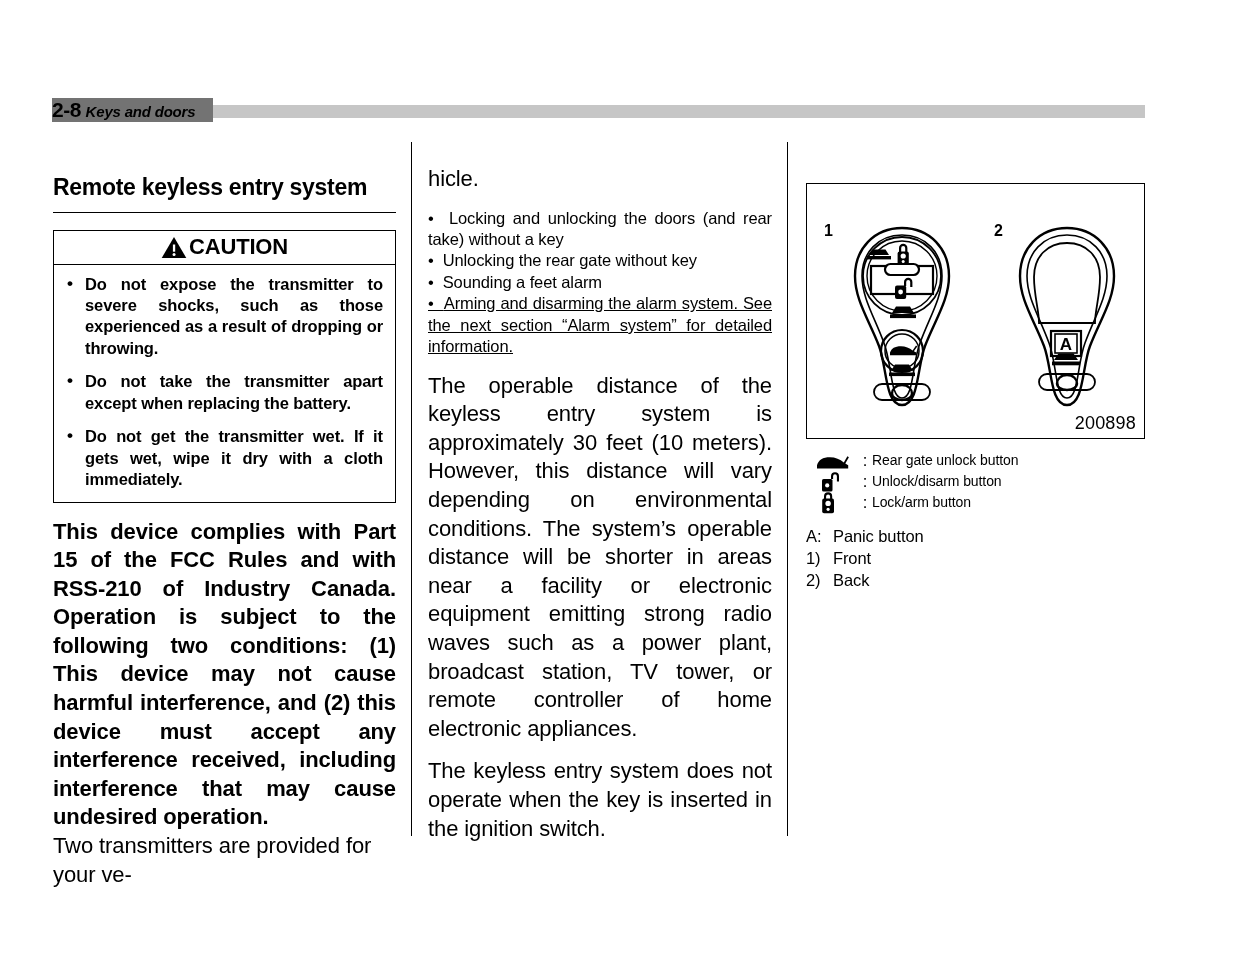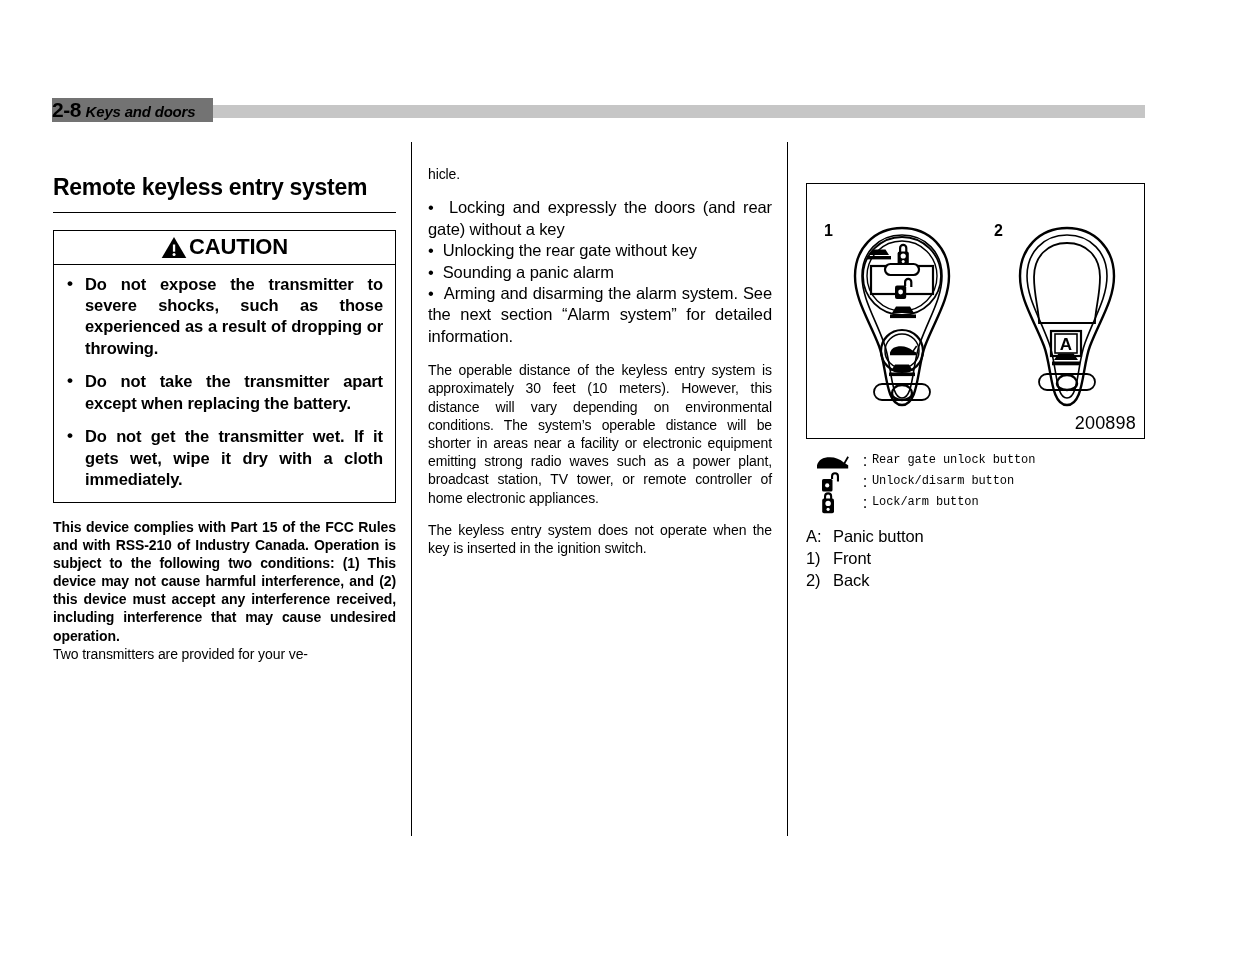--- a/index.html
+++ b/index.html
@@ -128,21 +128,21 @@
   ul.caution-list li::before {
     content: "\2022";
     position: absolute;
     left: 3px;
     top: -1px;
     font-size: 17px;
   }
 
   
   p.body {
-    font-size: 14px;
+    font-size: 22px;
     line-height: 1.30;
     text-align: justify;
     letter-spacing: -0.1px;
     margin: 0 0 14px 0;
     -webkit-hyphens: none;
     hyphens: none;
   }
   p.body.bold { font-weight: bold; }
   p.body.tight { margin-bottom: 0; }
   p.body.last-line { text-align: left; }
@@ -206,24 +206,23 @@
     justify-content: center;
     flex: 0 0 52px;
   }
   .legend-colon {
     width: 14px;
     flex: 0 0 14px;
     font-size: 16.5px;
     text-align: center;
   }
   .legend-text {
-    font-size: 12px;
+    font-size: 14px;
     letter-spacing: -0.1px;
     line-height: 1.2;
-    font-family: Liberation Mono, monospace;
   }
 
   .notes { margin-top: 13px; }
   .note-row {
     display: flex;
     font-size: 16.5px;
     line-height: 1.33;
     letter-spacing: -0.1px;
   }
   .note-key {
@@ -271,24 +270,24 @@
   </div>
 
   <p class="body bold" style="margin-top:15px;margin-bottom:0;">This device complies with Part 15 of the FCC Rules and with RSS-210 of Industry Canada. Operation is subject to the following two conditions: (1) This device may not cause harmful interference, and (2) this device must accept any interference received, including interference that may cause undesired operation.</p>
   <p class="body last-line">Two transmitters are provided for your ve-</p>
 </div>
 
 <div class="col col2">
   <p class="body last-line" style="margin-bottom:14px;">hicle.</p>
 
 
-  <p class="bullet-line">Locking and expressly the doors (and rear gate) without a key</p>
+  <p class="bullet-line">Locking and unlocking the doors (and rear take) without a key</p>
   <p class="bullet-line nojust">Unlocking the rear gate without key</p>
-  <p class="bullet-line nojust">Sounding a panic alarm</p>
-  <p class="bullet-line" style="margin-bottom:14px;">Arming and disarming the alarm system. See the next section “Alarm system” for detailed information.</p>
+  <p class="bullet-line nojust">Sounding a feet alarm</p>
+  <p class="bullet-line" style="margin-bottom:14px;text-decoration:underline;">Arming and disarming the alarm system. See the next section “Alarm system” for detailed information.</p>
 
   <p class="body">The operable distance of the keyless entry system is approximately 30 feet (10 meters). However, this distance will vary depending on environmental conditions. The system’s operable distance will be shorter in areas near a facility or electronic equipment emitting strong radio waves such as a power plant, broadcast station, TV tower, or remote controller of home electronic appliances.</p>
   <p class="body">The keyless entry system does not operate when the key is inserted in the ignition switch.</p>
 </div>
 
 <div class="col col3">
 
   <div class="figure-box">
     <span class="fig-num n1">1</span>
     <span class="fig-num n2">2</span>

